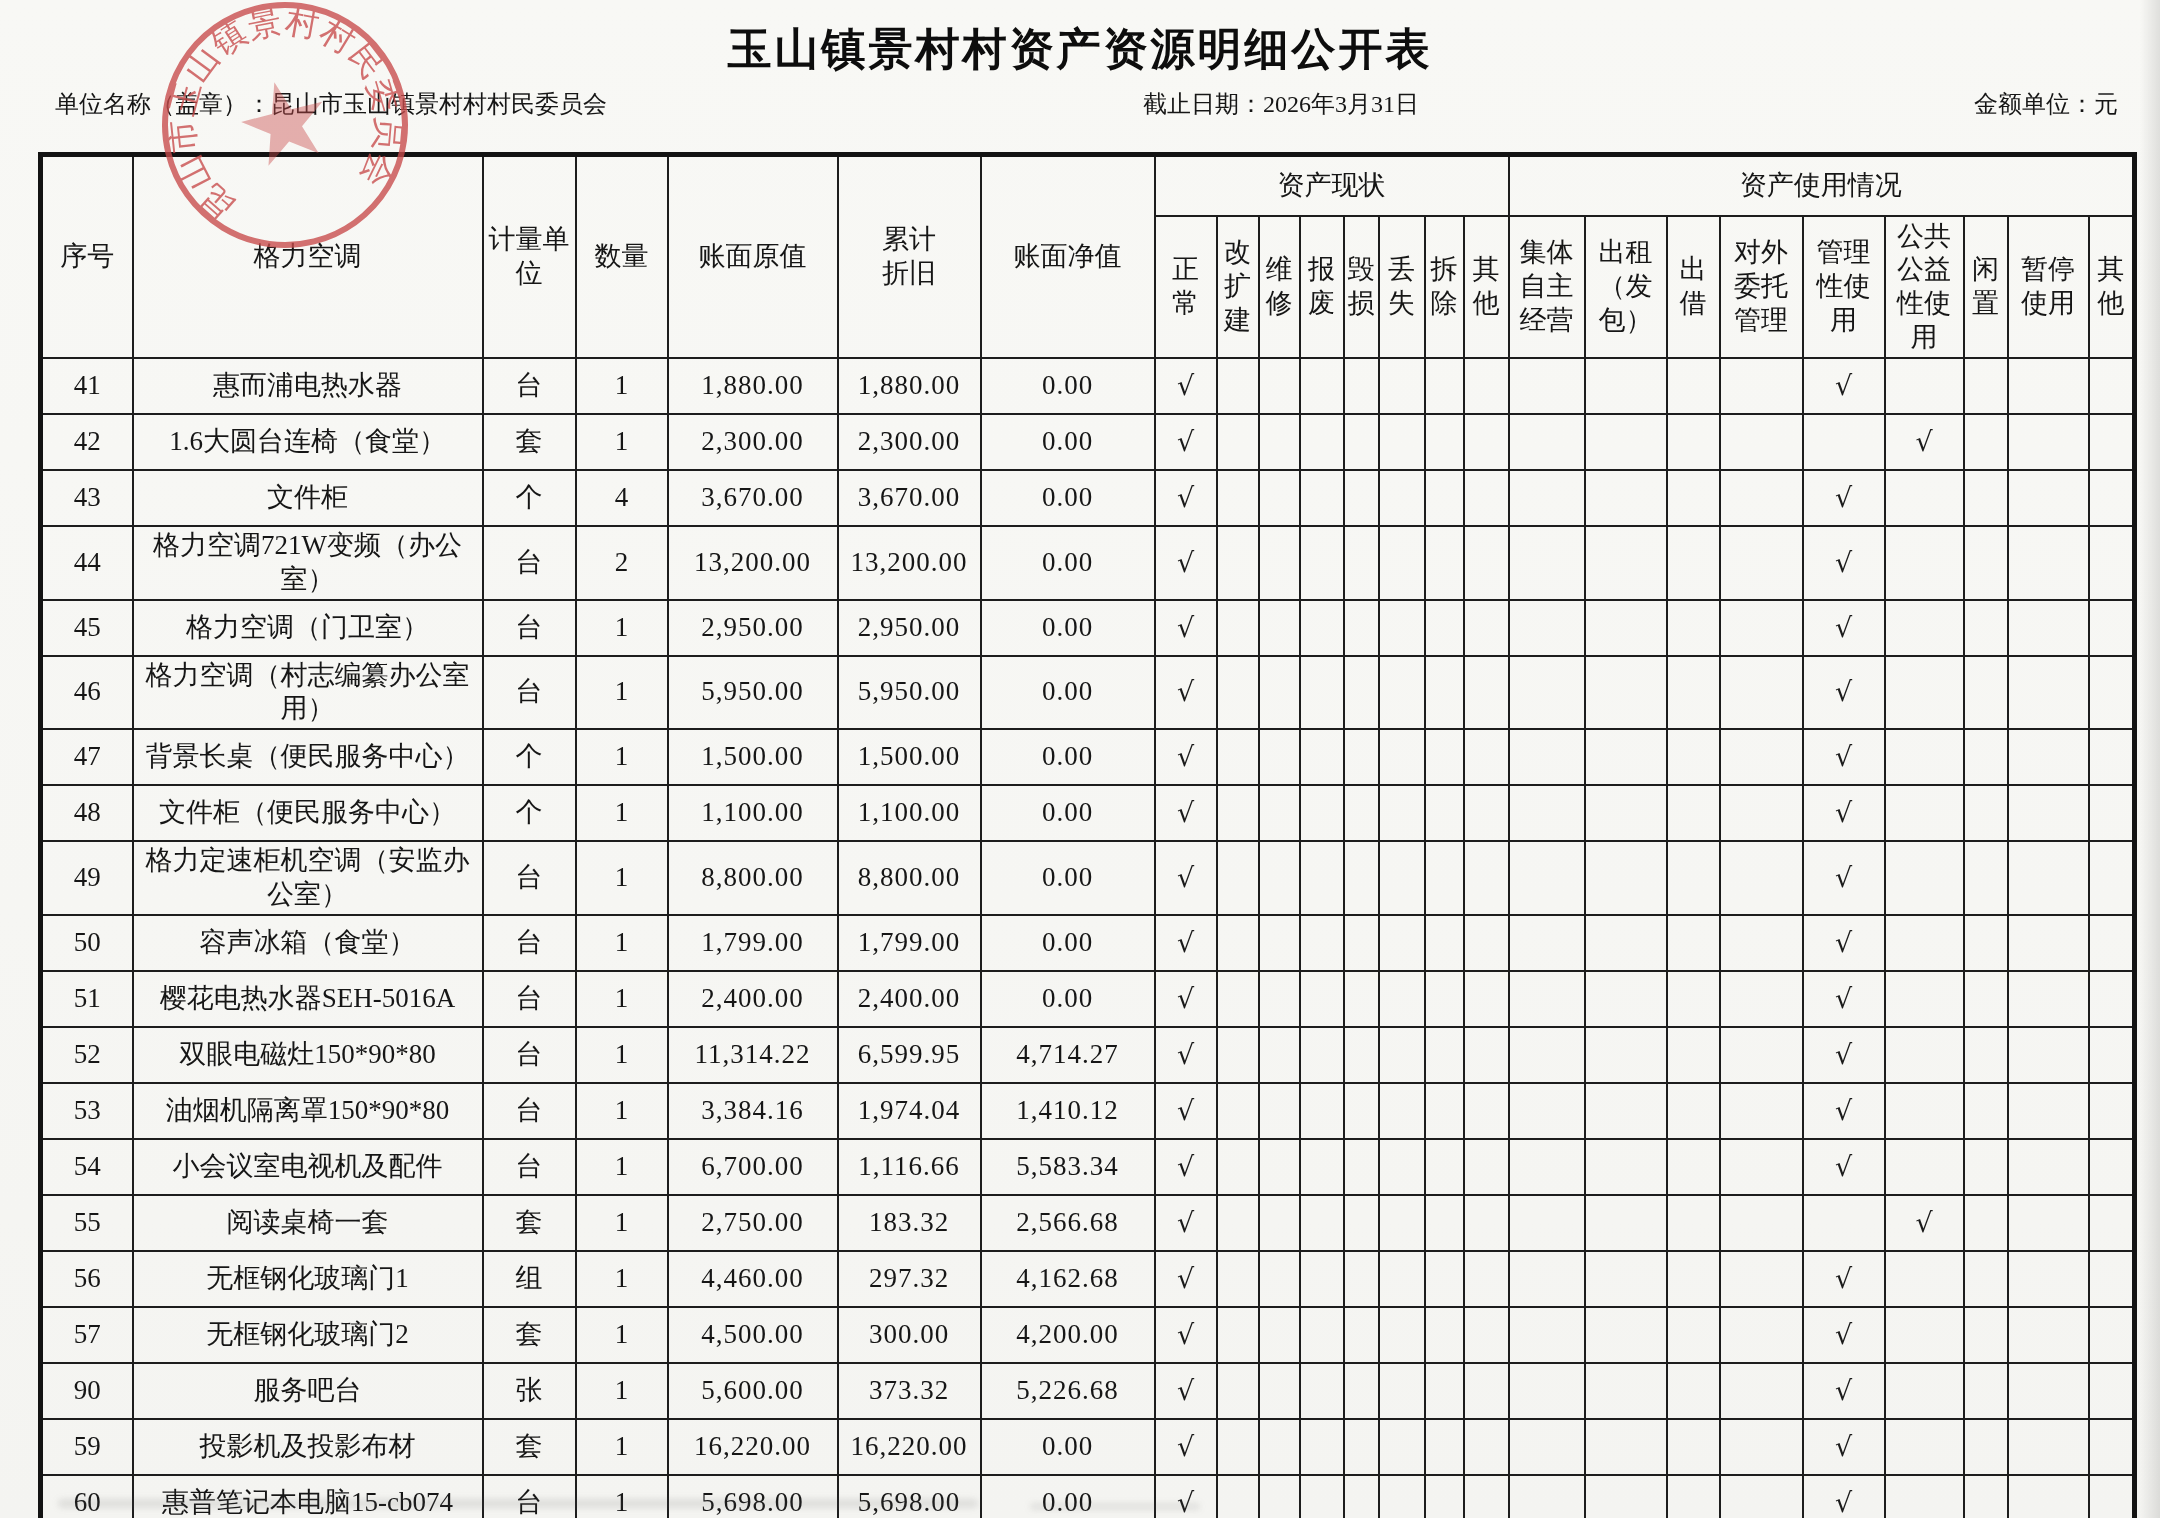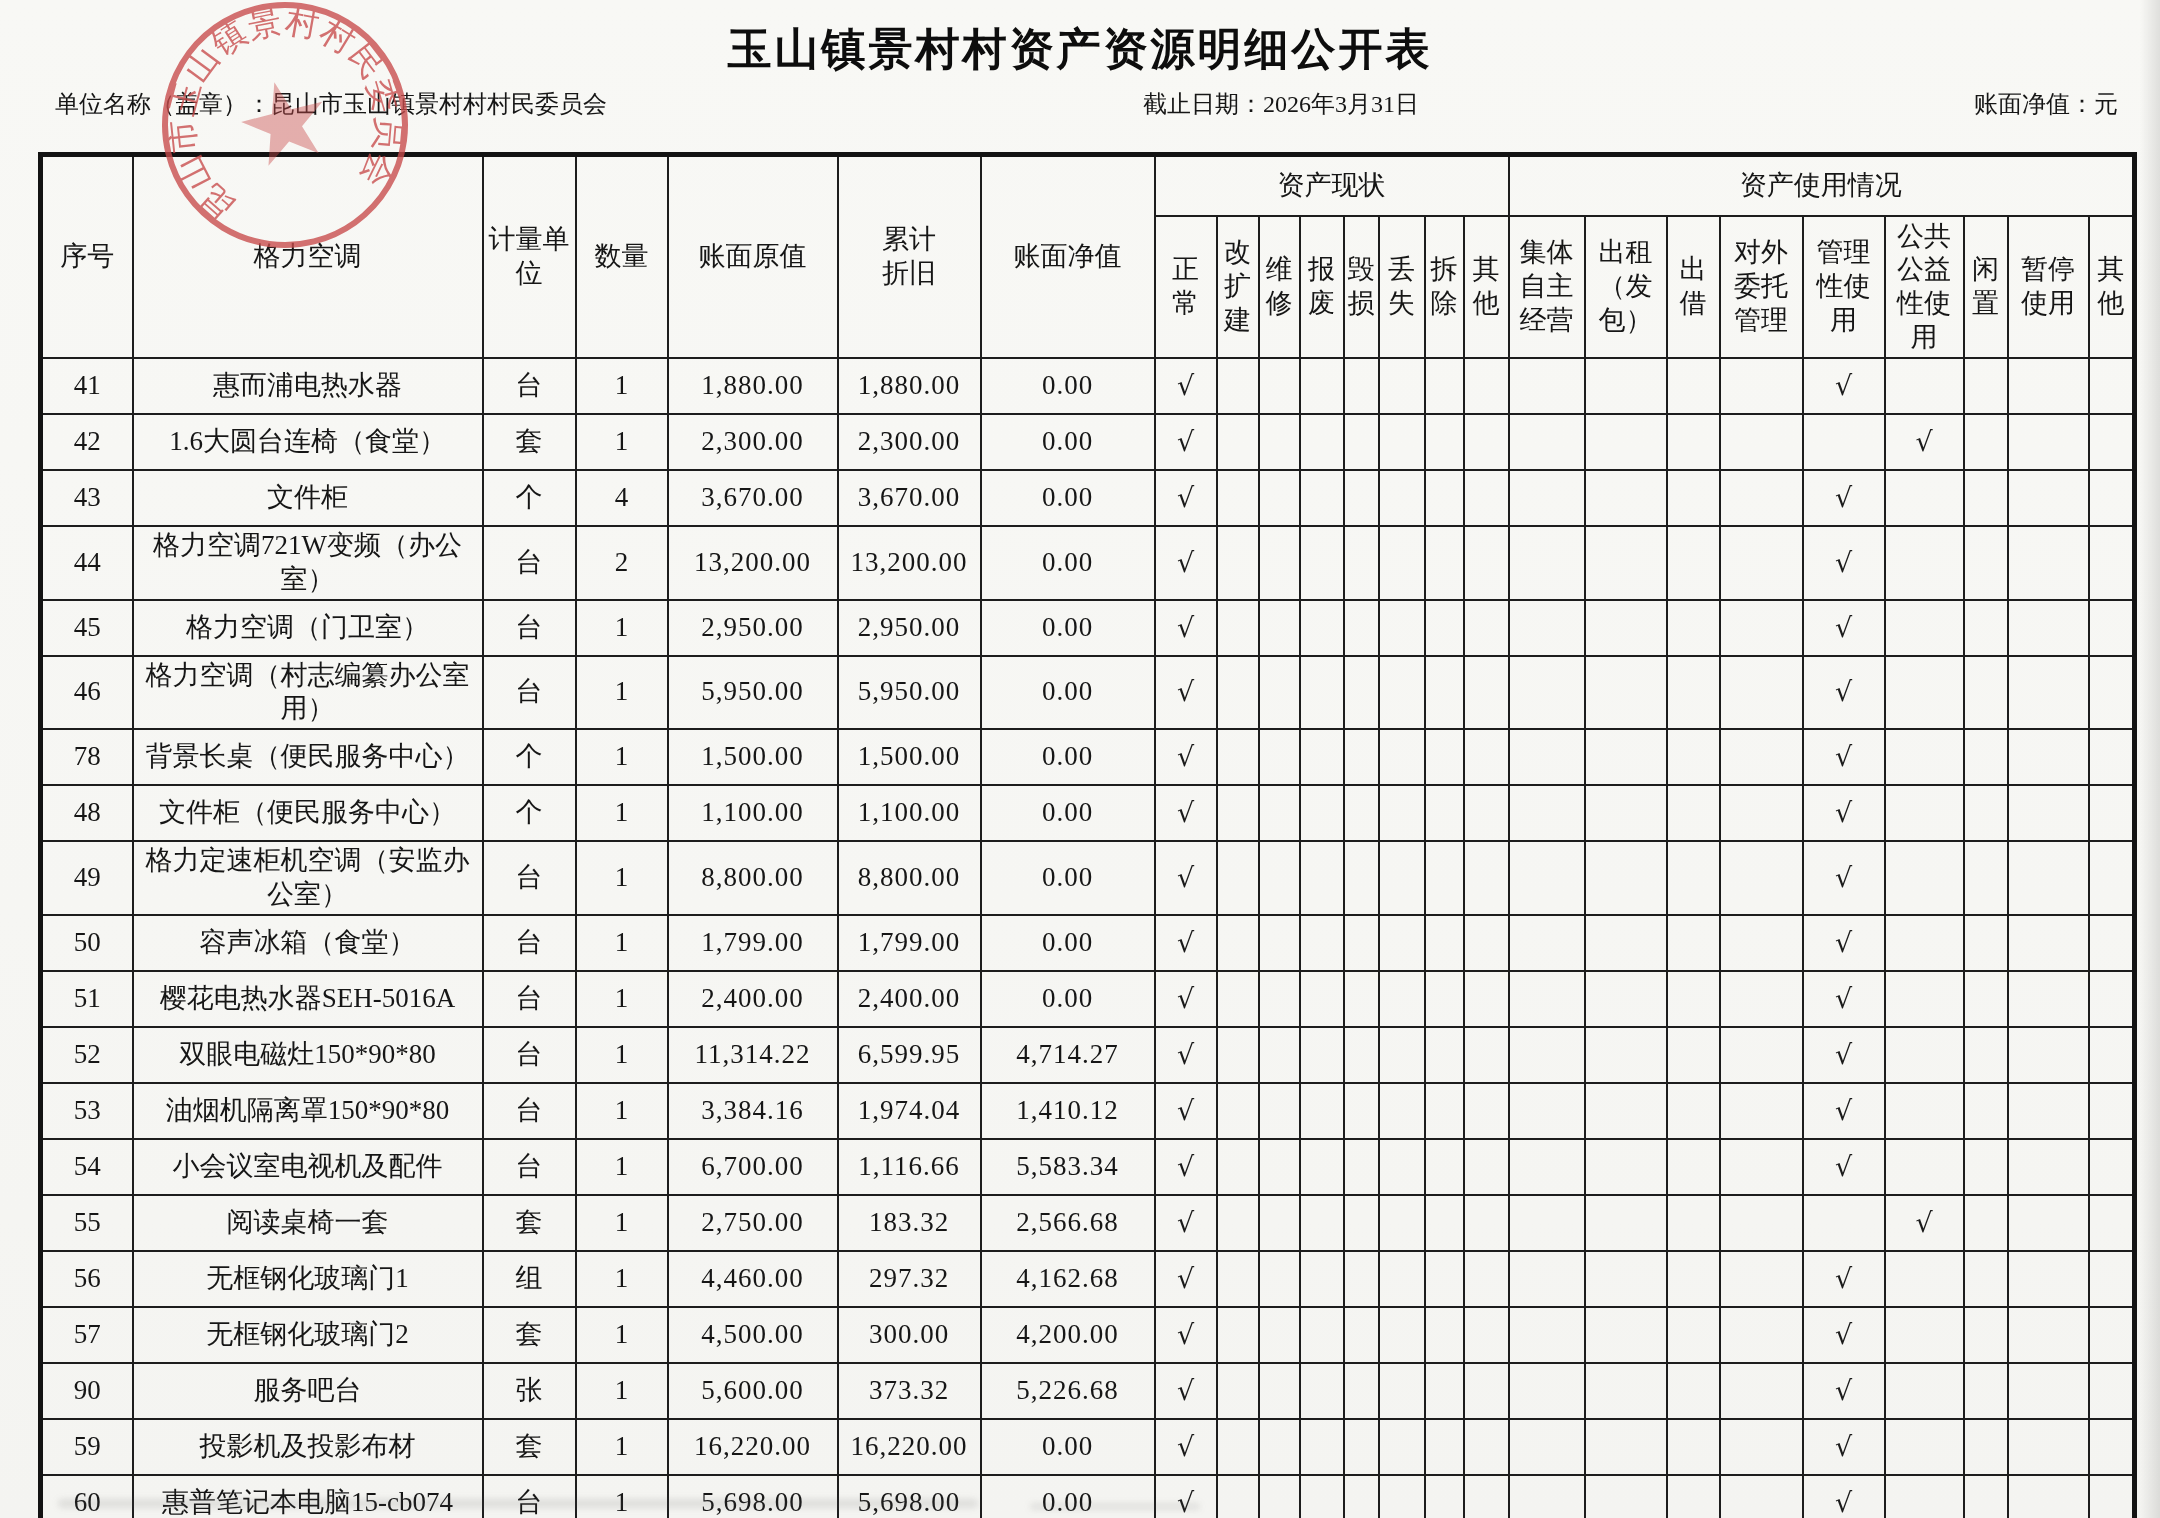--- a/index.html
+++ b/index.html
@@ -53,21 +53,21 @@
     position:absolute;left:1030px;top:1503px;width:170px;height:7px;border-radius:4px;
     background:rgba(90,90,90,0.12);filter:blur(3px);
   }
 </style>
 </head>
 <body>
 
 <div class="title">玉山镇景村村资产资源明细公开表</div>
 <div class="info unit">单位名称（盖章）：昆山市玉山镇景村村村民委员会</div>
 <div class="info deadline">截止日期：2026年3月31日</div>
-<div class="info amount">账面净值：元</div>
+<div class="info amount">金额单位：元</div>
 
 <table class="asset">
   <colgroup>
     <col style="width:92px">
       <col style="width:350px">
       <col style="width:93px">
       <col style="width:92px">
     <col style="width:170px">
       <col style="width:143px">
       <col style="width:174px">
@@ -298,21 +298,21 @@
         <td class="c-chk"></td>
         <td class="c-chk"></td>
         <td class="c-chk"></td>
         <td class="c-chk">√</td>
         <td class="c-chk"></td>
         <td class="c-chk"></td>
         <td class="c-chk"></td>
         <td class="c-chk"></td>
       </tr>
       <tr>
-        <td class="c-no">78</td>
+        <td class="c-no">47</td>
         <td class="c-name">背景长桌（便民服务中心）</td>
         <td class="c-qty">个</td>
         <td class="c-qty">1</td>
         <td class="c-amt">1,500.00</td>
         <td class="c-amt">1,500.00</td>
         <td class="c-amt">0.00</td>
         <td class="c-chk">√</td>
         <td class="c-chk"></td>
         <td class="c-chk"></td>
         <td class="c-chk"></td>

